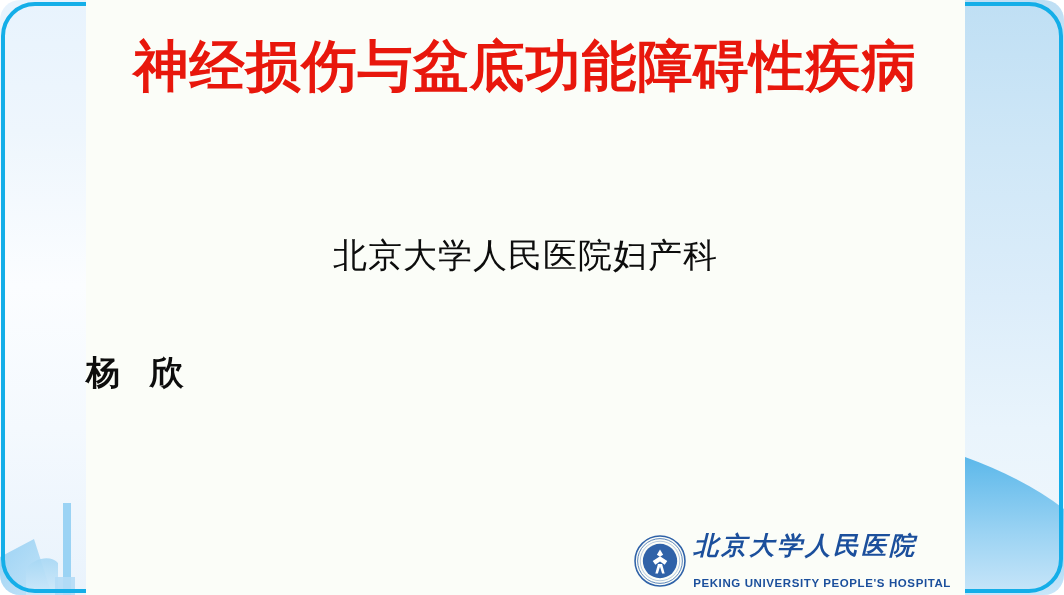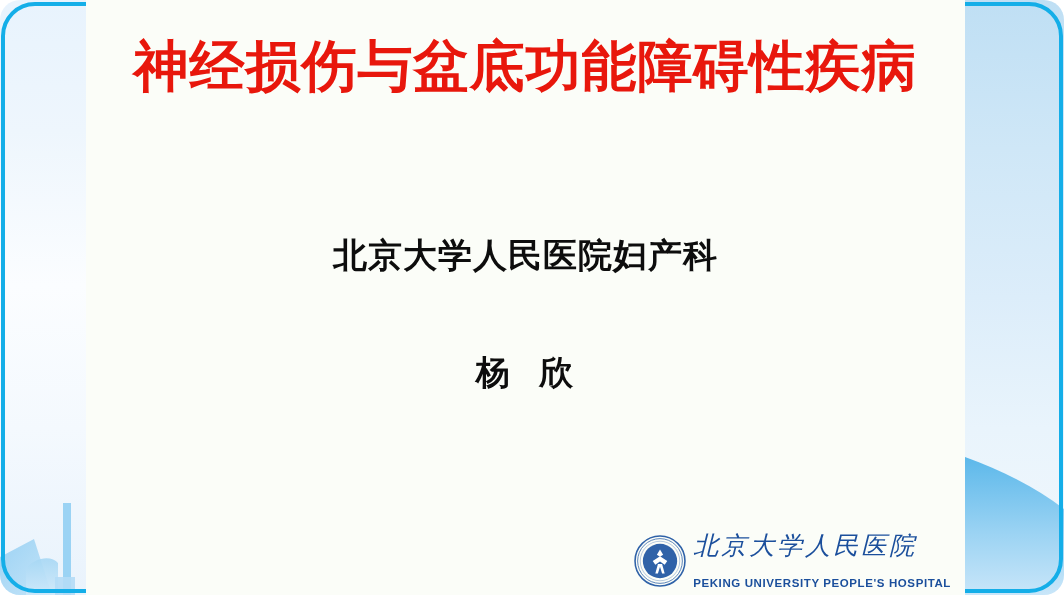--- a/index.html
+++ b/index.html
@@ -107,32 +107,31 @@
   }
 
   .slide-subtitle {
     position: absolute;
     left: 0;
     right: 0;
     top: 233px;
     text-align: center;
     color: #0d0d0d;
     font-family: "DejaVu Sans", "Liberation Sans", sans-serif;
-    font-weight: 700;
+    font-weight: 400;
     font-size: 34px;
     letter-spacing: 1px;
     white-space: nowrap;
   }
 
   .slide-presenter {
     position: absolute;
     left: 0;
     right: 0;
     top: 350px;
-    text-align: center;
     color: #0d0d0d;
     font-family: "DejaVu Sans", "Liberation Sans", sans-serif;
     font-weight: 700;
     font-size: 34px;
     letter-spacing: 2px;
     white-space: pre;
   }
 
   
   .logo-block {
@@ -149,21 +148,21 @@
     flex: 0 0 52px;
   }
   .logo-words {
     display: flex;
     flex-direction: column;
     align-items: flex-start;
     line-height: 1;
   }
   .logo-cn {
     font-family: "DejaVu Serif", "Liberation Serif", serif;
-    font-weight: 400;
+    font-weight: 700;
     font-style: italic;
     font-size: 25px;
     color: #1b4f9c;
     letter-spacing: 3px;
     white-space: nowrap;
   }
   .logo-en {
     margin-top: 20px;
     font-family: "Liberation Sans", "DejaVu Sans", sans-serif;
     font-weight: 700;

